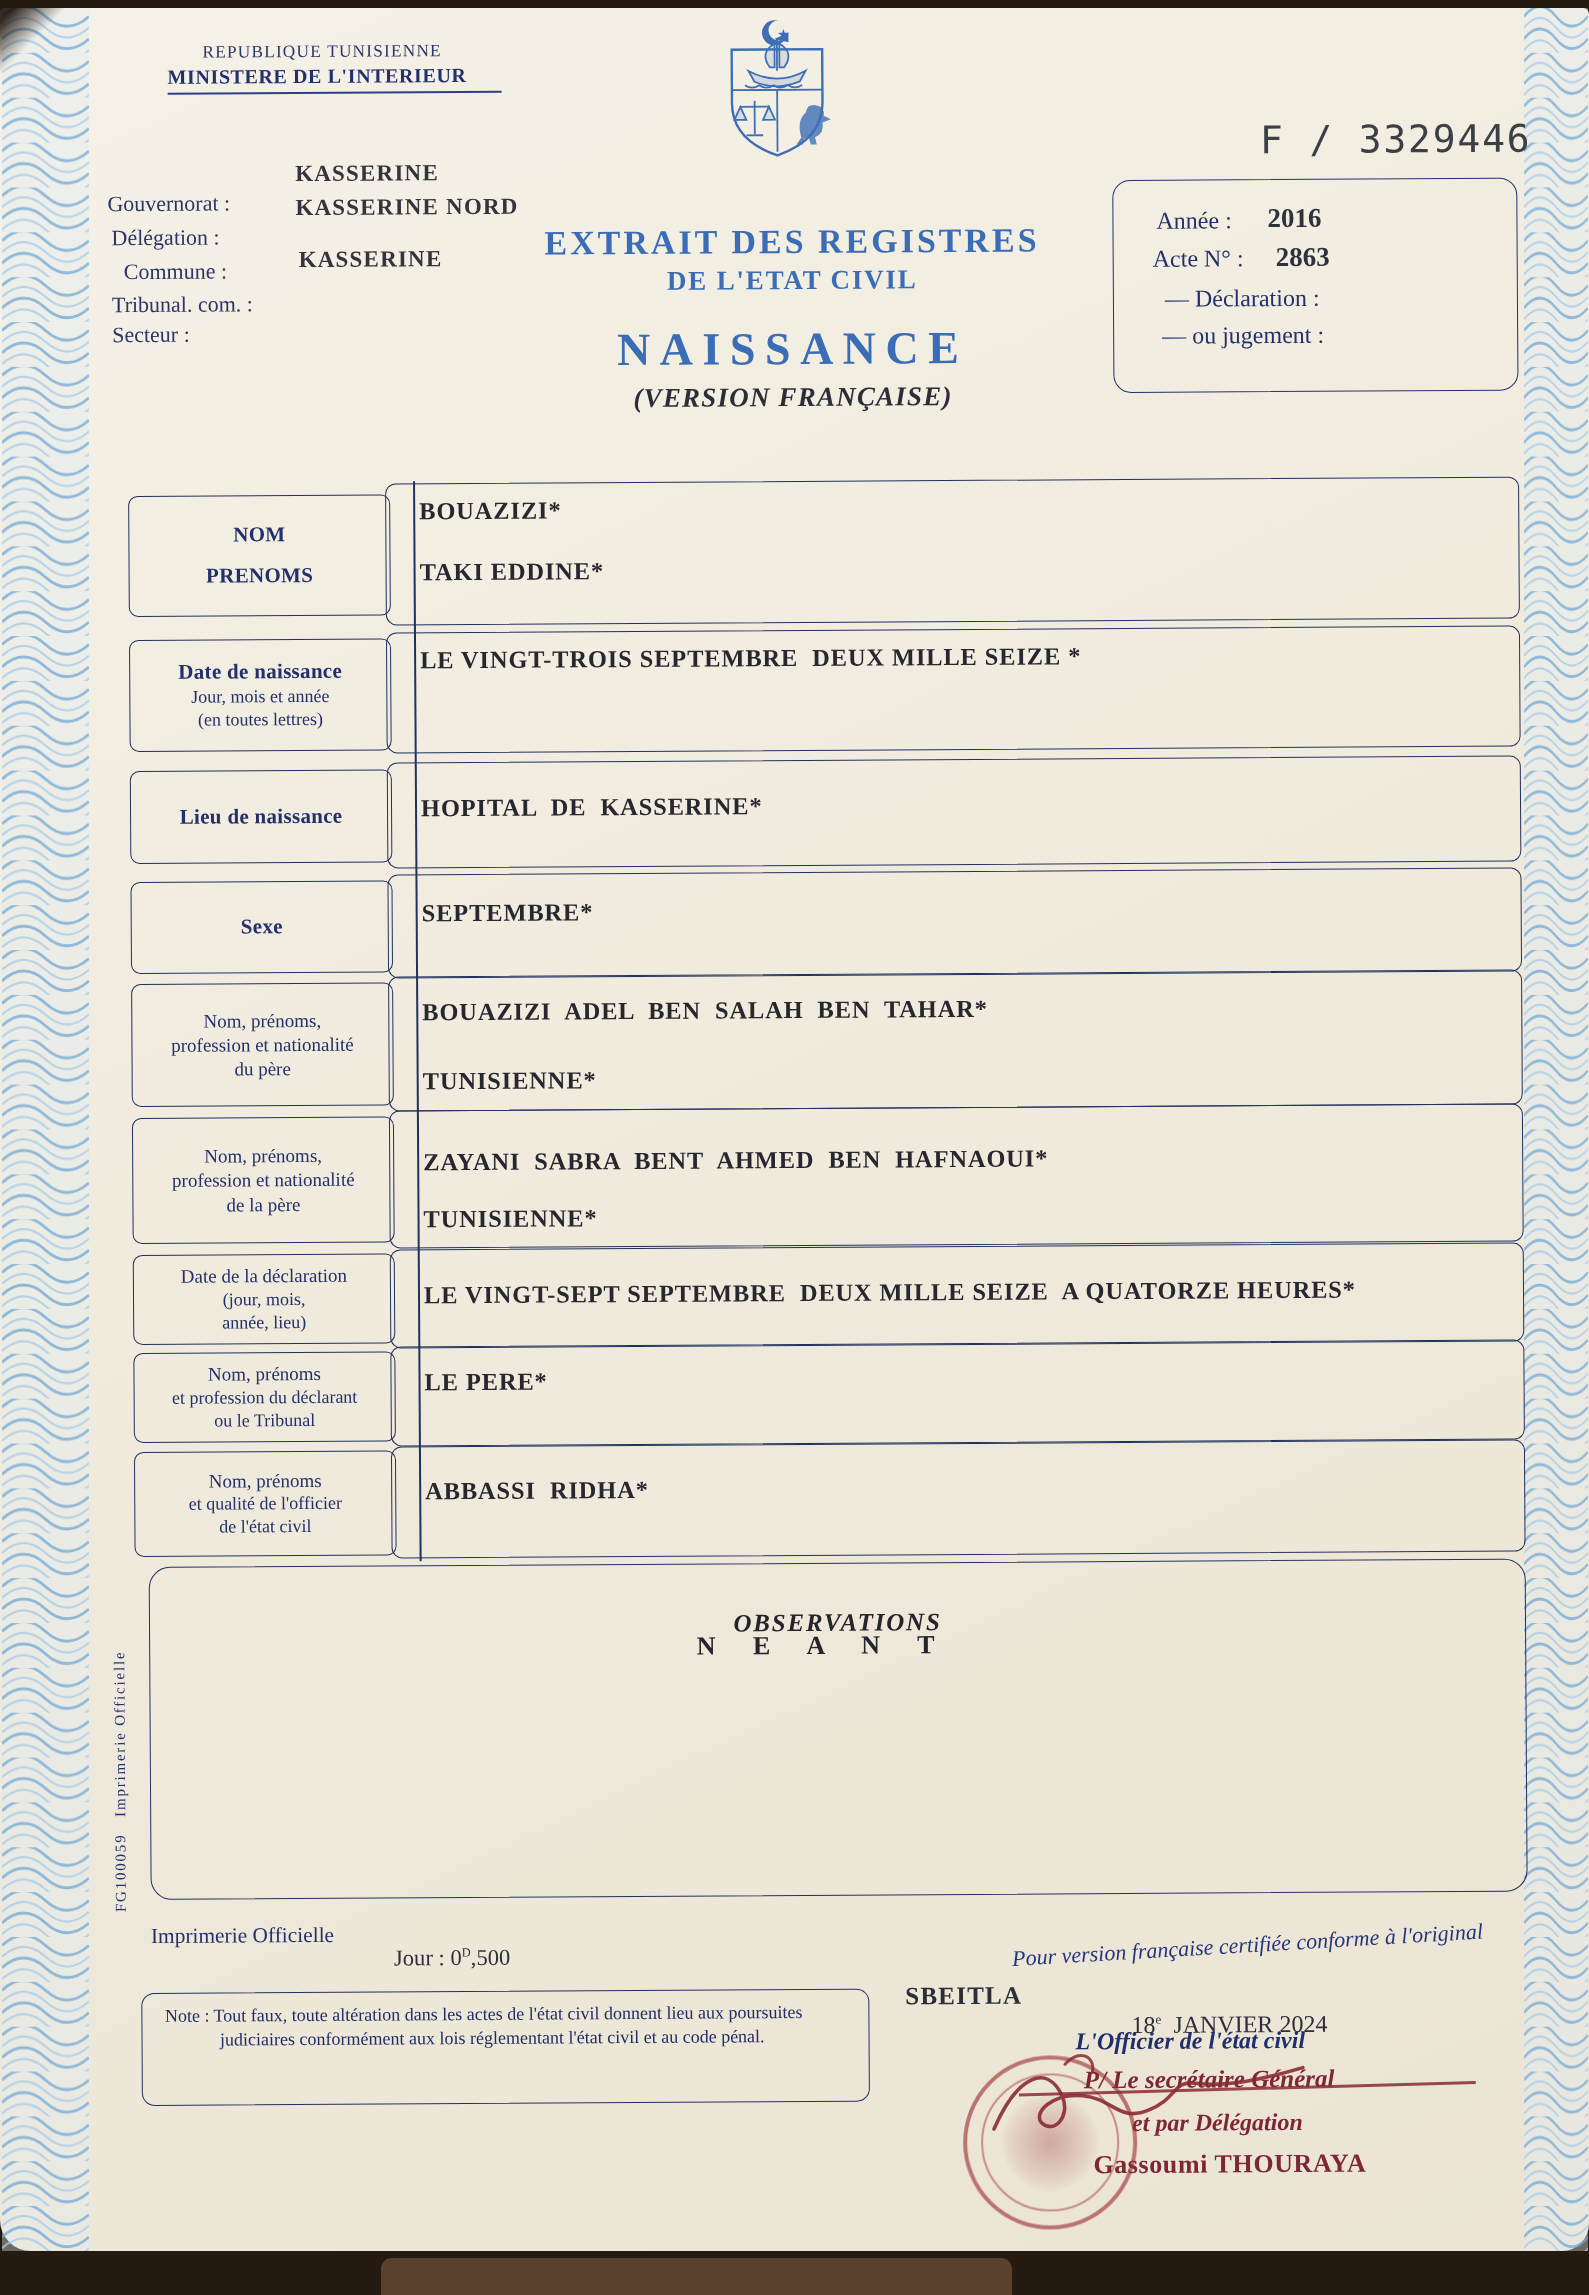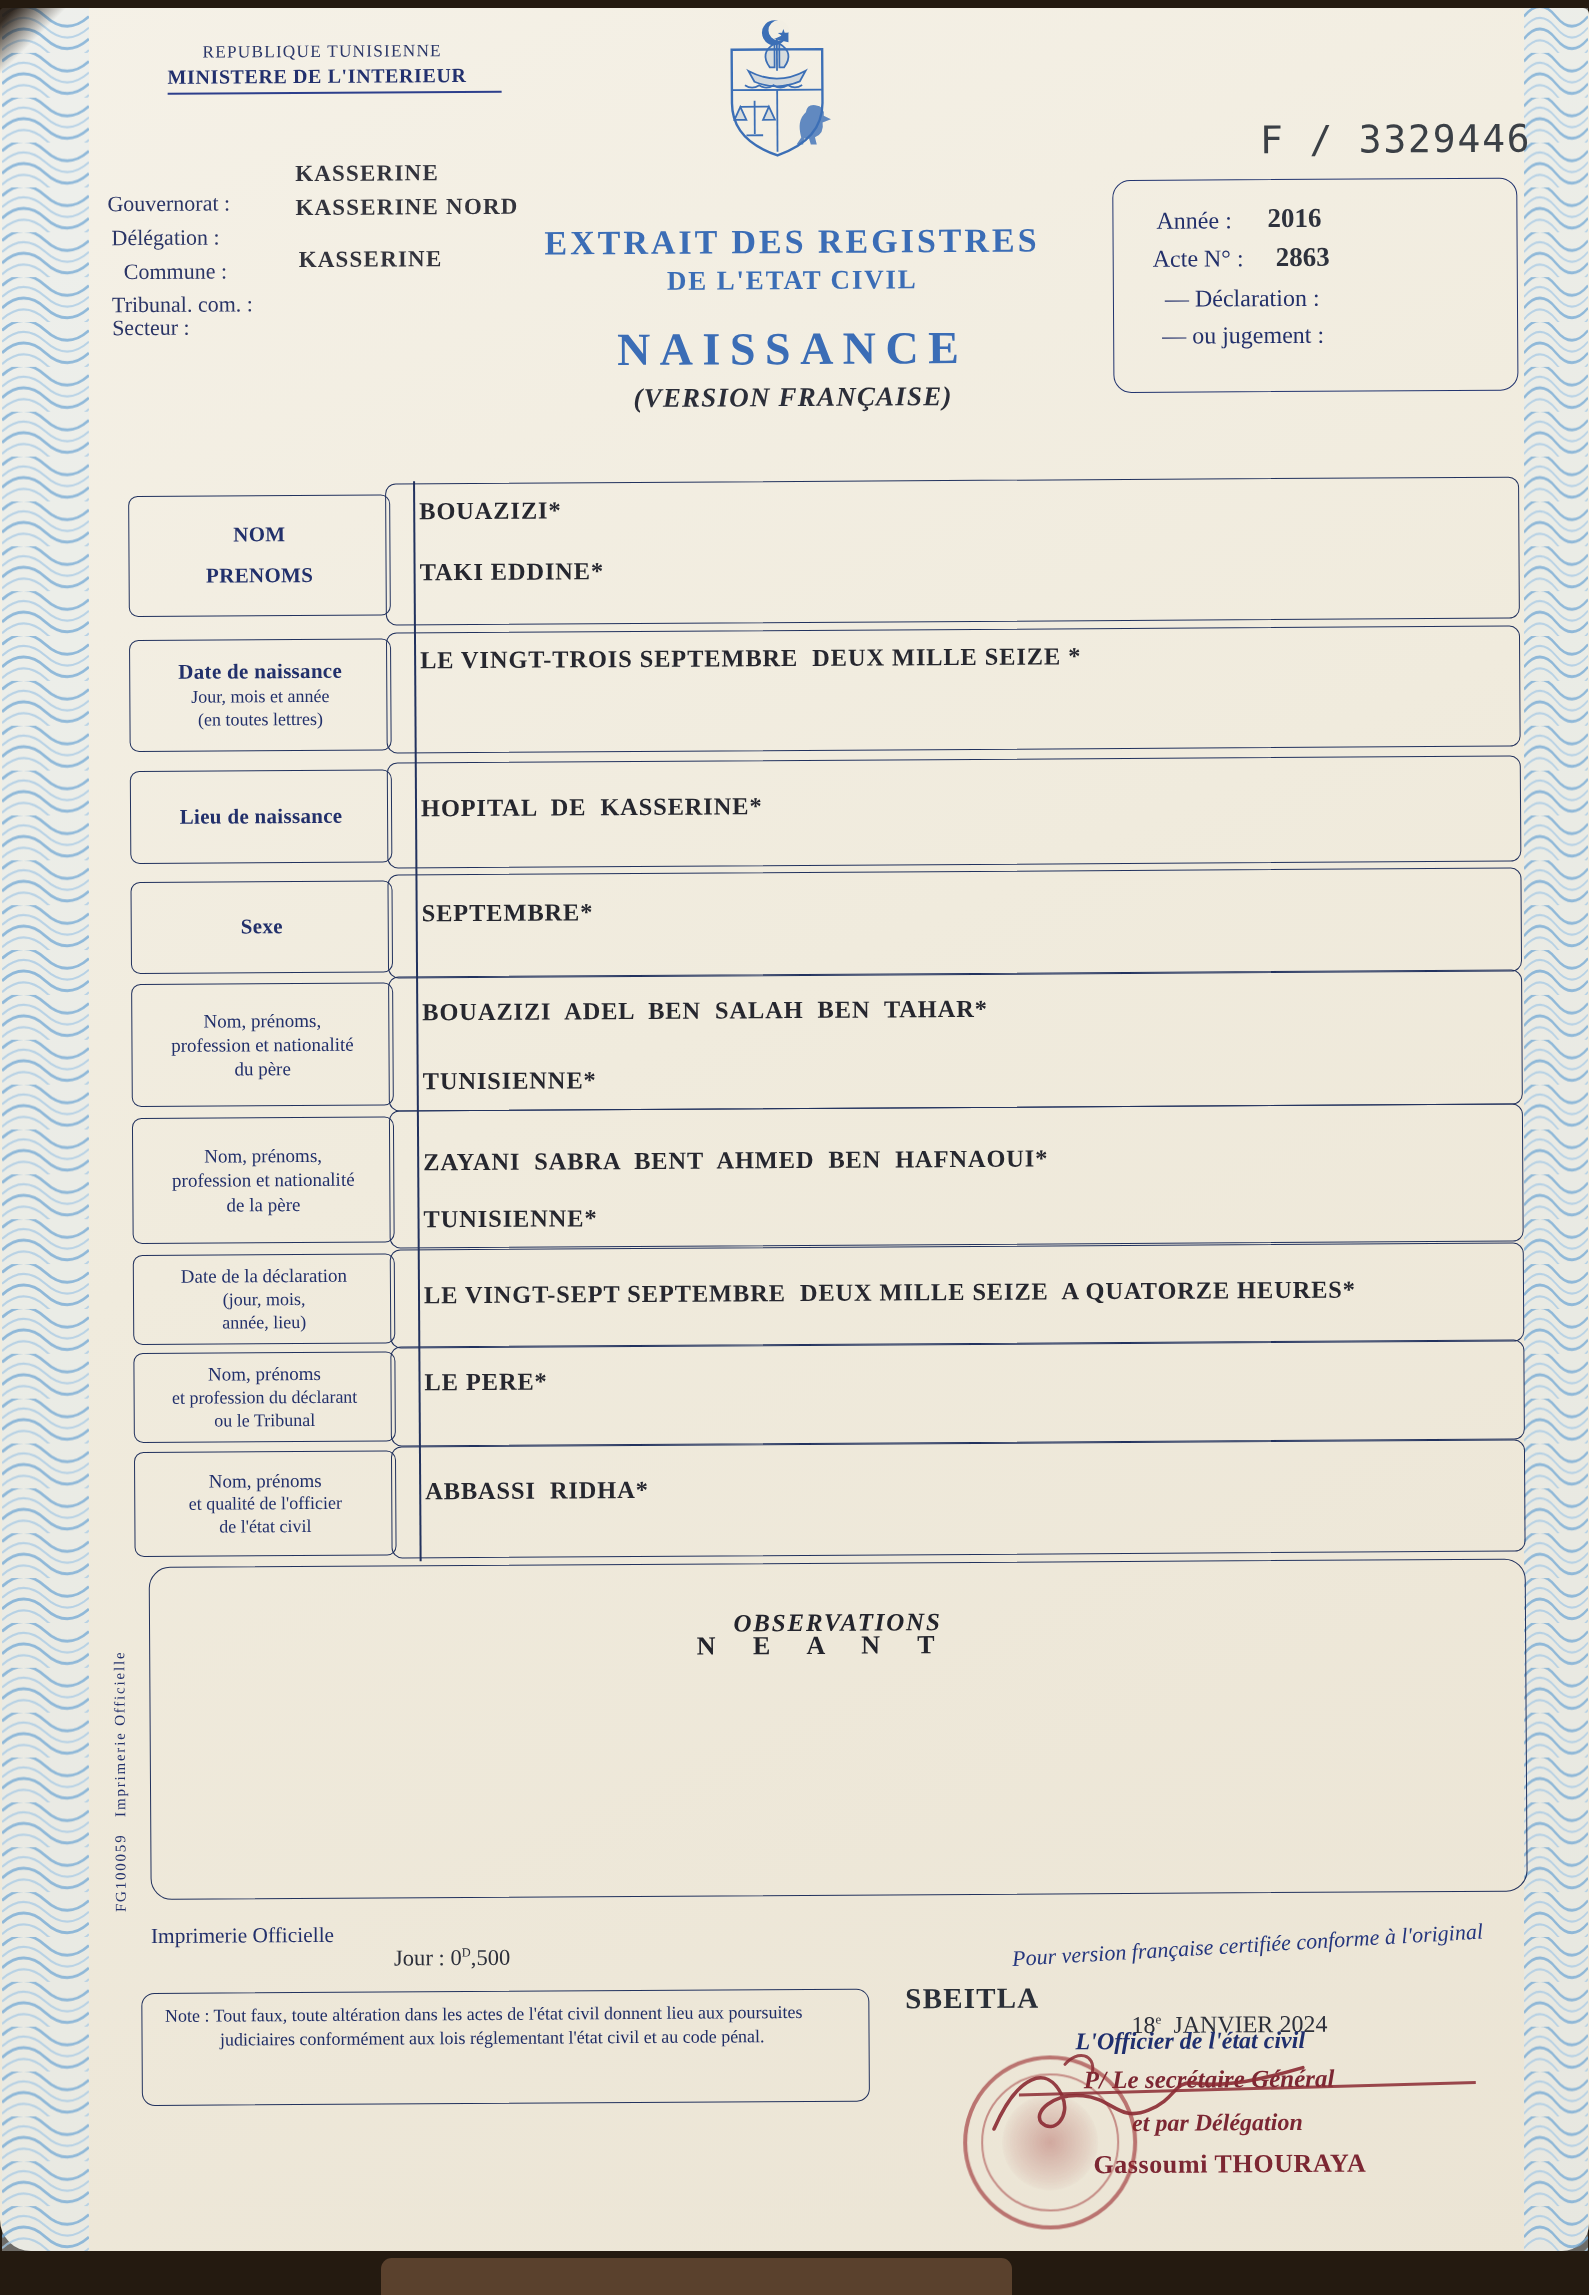--- a/index.html
+++ b/index.html
@@ -109,21 +109,21 @@
     border:1.8px solid #22325e; border-radius:13px;
     padding:9.5px 15.5px; color:#1f2d66; font-size:18px; line-height:1.34;
   }
   .nbox p { padding-left:62px; text-indent:-55px; }
 
   .certif {
     left:924px; top:1927px; width:637px; text-align:center;
     font-style:italic; font-size:22px; color:#23357d;
     transform:rotate(-3deg);
   }
-  .place { left:900px; top:1975px; font-size:29px; font-weight:bold; letter-spacing:1.2px; color:#2a2f38; }
+  .place { left:900px; top:1975px; font-size:25px; font-weight:bold; letter-spacing:1.2px; color:#2a2f38; }
   .sdate { left:1090px; top:1979px; font-size:24px; color:#2c2f3a; white-space:pre; }
   .officer { left:1070px; top:2022px; font-size:24px; font-weight:bold; font-style:italic; color:#1f2f6e; }
   .secretaire { left:1078px; top:2060px; font-size:25px; font-weight:bold; font-style:italic; color:#7c2733; }
   .strike-ext { left:1013px; top:2082px; width:457px; height:3px; background:#8b2a33; transform:rotate(-1.2deg); opacity:.85; z-index:6; }
   .delegation { left:1126px; top:2104px; font-size:24px; font-weight:bold; font-style:italic; color:#7c2733; }
   .signatory { left:1087px; top:2144px; font-size:26px; font-weight:bold; letter-spacing:0.6px; color:#7c2733; }
 
   .stamp {
     left:957px; top:2049px; width:174px; height:174px; border-radius:50%;
     border:4.8px solid rgba(153,40,44,.7); opacity:.85; z-index:4;
@@ -179,21 +179,21 @@
   <div class="content">
 
     <div class="abs republic">REPUBLIQUE TUNISIENNE</div>
     <div class="abs ministry">MINISTERE DE L'INTERIEUR</div>
     <div class="abs min-underline"></div>
 
     <div class="abs admin-label" style="left:113px;top:179px">Gouvernorat :</div>
     <div class="abs admin-label" style="left:117px;top:213px">Délégation :</div>
     <div class="abs admin-label" style="left:129px;top:247px">Commune :</div>
     <div class="abs admin-label" style="left:117px;top:280px">Tribunal. com. :</div>
-    <div class="abs admin-label" style="left:117px;top:303px">Secteur :</div>
+    <div class="abs admin-label" style="left:117px;top:310px">Secteur :</div>
 
     <div class="abs admin-value" style="left:301px;top:150px">KASSERINE</div>
     <div class="abs admin-value" style="left:301px;top:184px">KASSERINE NORD</div>
     <div class="abs admin-value" style="left:304px;top:236px">KASSERINE</div>
 
     <svg class="abs coat" viewBox="0 0 220 270">
       <g>
         <circle cx="106" cy="32" r="21" fill="#3c6fb6"></circle>
         <circle cx="113" cy="28" r="17" fill="#f2eee3"></circle>
         <text x="121" y="43" font-size="24" fill="#3c6fb6" text-anchor="middle" font-family="DejaVu Sans,sans-serif">★</text>

